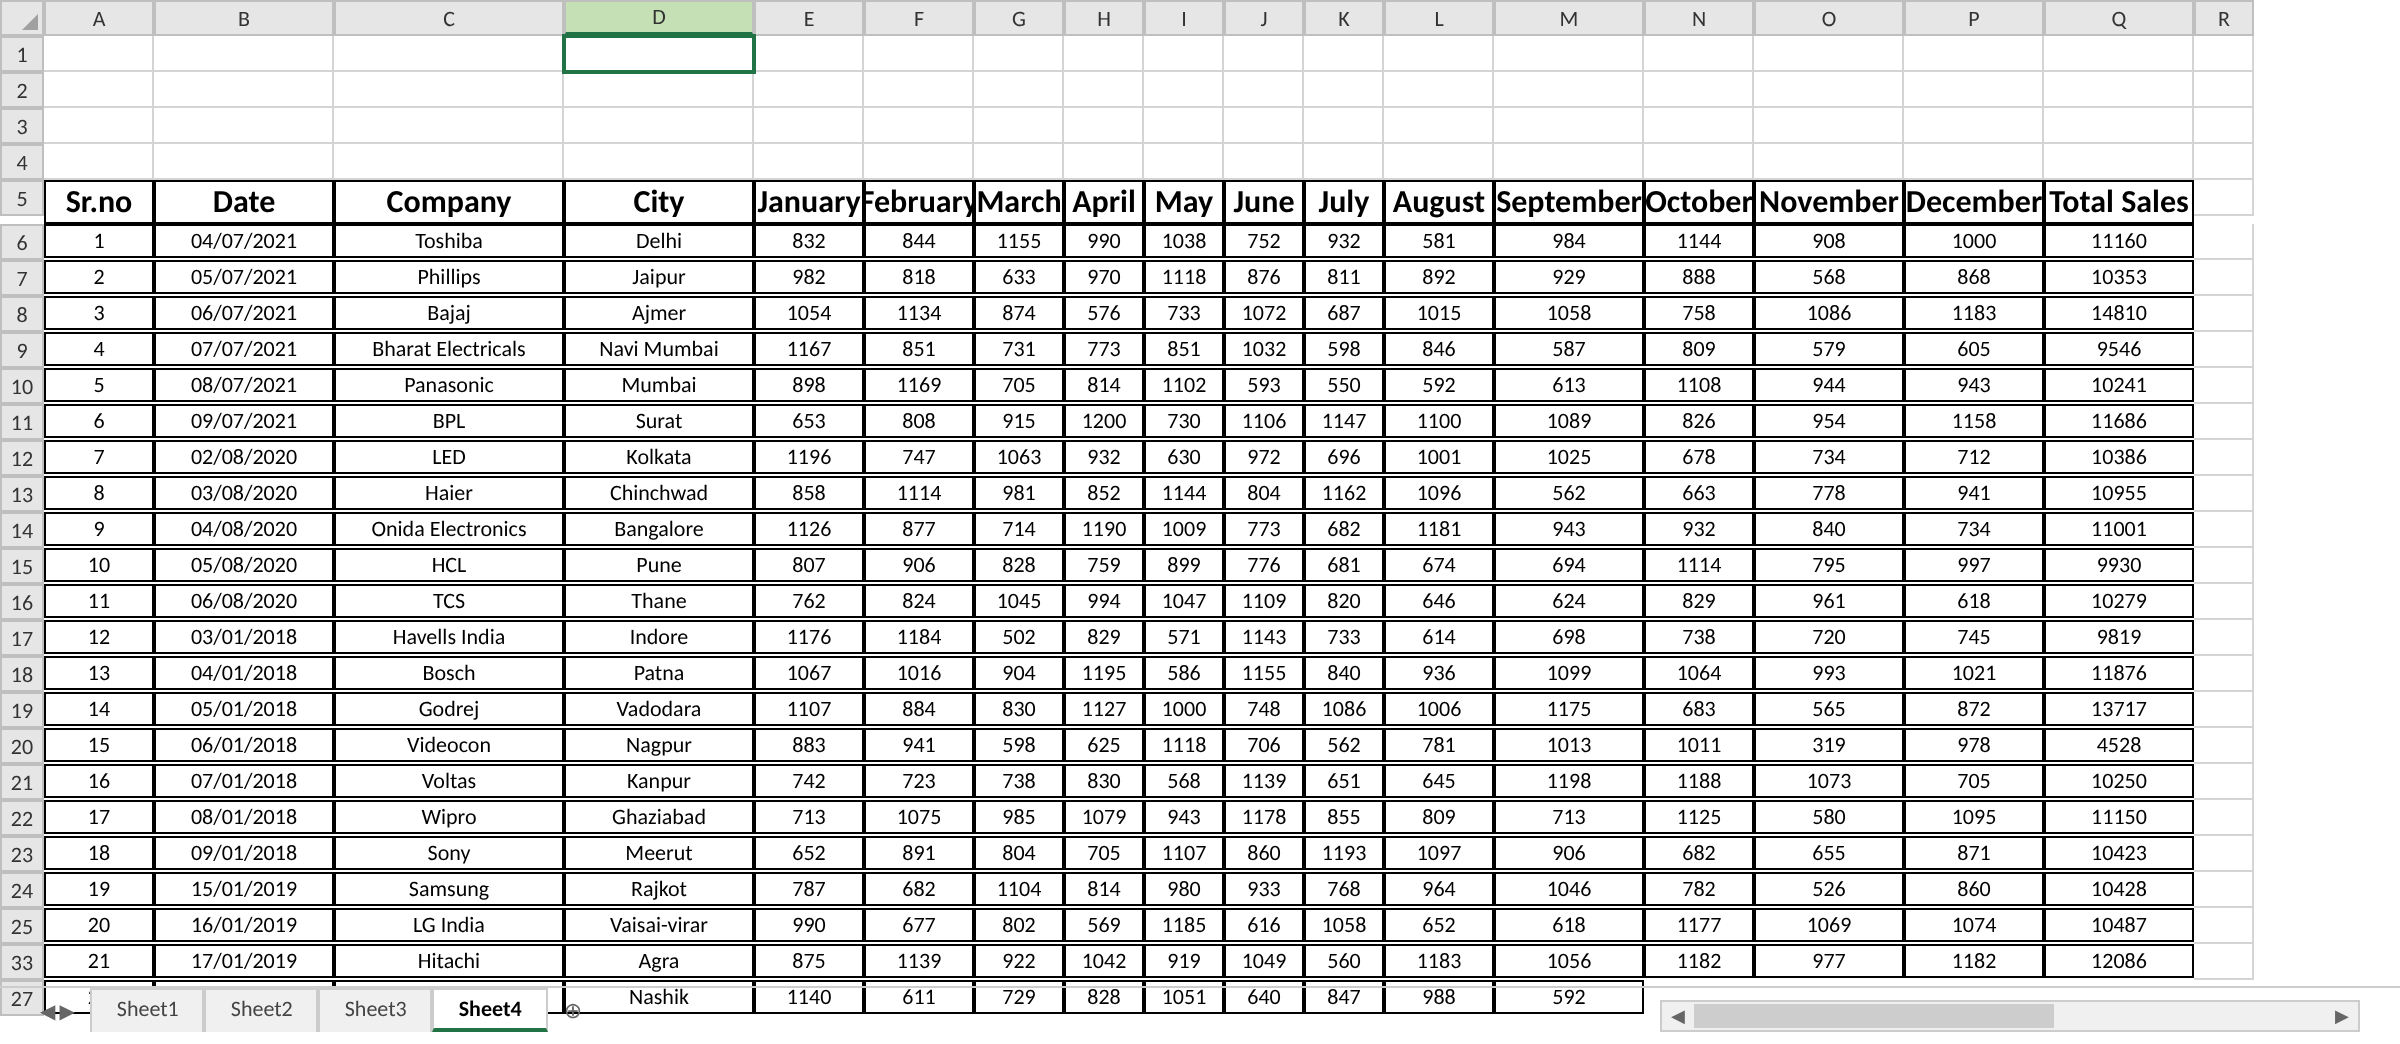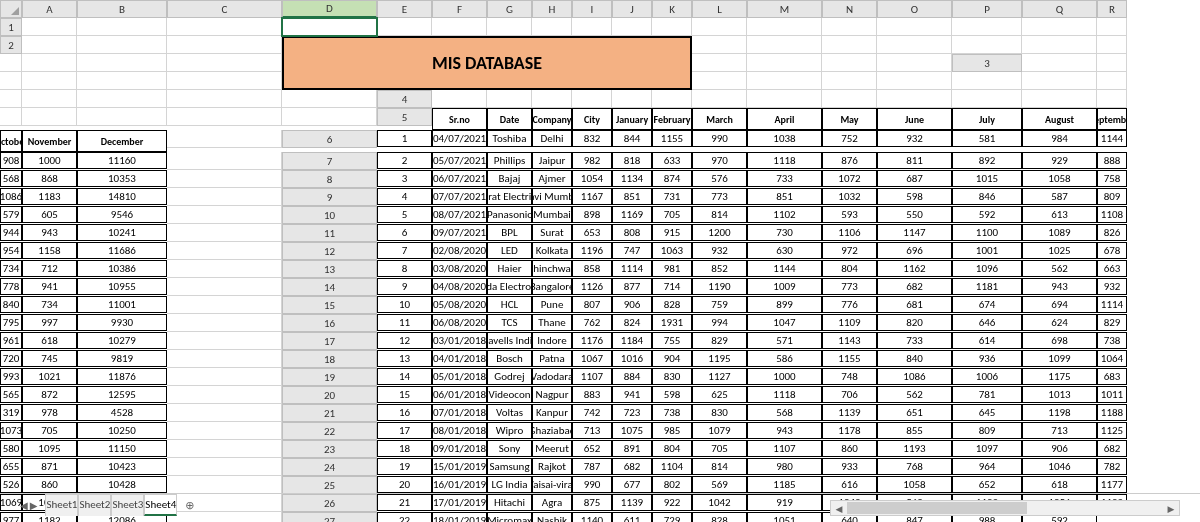--- a/index.html
+++ b/index.html
@@ -72,21 +72,21 @@
     justify-content: center;
     font-weight: bold;
     font-size: 18px;
     height: 54px;
   }
   .hcell {
     font-weight: bold;
     border: 1px solid #000;
     justify-content: center;
     height: 22px;
-    font-size: 10px;
+    font-size: 16px;
   }
   .dcell {
     border: 1px solid #000;
     justify-content: center;
     height: 17px;
     font-size: 11px;
   }
   .tabs {
     position: absolute;
     bottom: 6px;
@@ -97,30 +97,30 @@
     font-size: 11px;
   }
   .tab-nav {
     display: flex;
     gap: 2px;
     padding-right: 8px;
     color: #666;
   }
   .tab-nav span { cursor: pointer; font-size: 10px; }
   .tab {
-    padding: 3px 0;
+    padding: 3px 12px;
     border: 1px solid #ccc;
     border-bottom: none;
     background: #fff;
     cursor: pointer;
   }
   .tab.active {
     background: #fff;
     border-bottom: 2px solid #217346;
-    font-weight: normal;
+    font-weight: bold;
   }
   .tab.inactive { background: #f0f0f0; color: #444; }
   .tab-add {
     padding: 3px 8px;
     color: #666;
     cursor: pointer;
   }
   .scrollbar-h {
     position: absolute;
     bottom: 6px;
@@ -235,38 +235,38 @@
     <div class="cell"></div>
     <div class="cell"></div>
     <div class="cell"></div>
     <div class="cell"></div>
     <div class="cell"></div>
     <div class="cell"></div>
     <div class="cell"></div>
     <div class="cell"></div>
     <div class="cell"></div>
     <div class="cell"></div>
-    <div class="title-wrap">MIS DATABASE</div>
     <div class="rowhdr">5</div>
     <div class="cell hcell">Sr.no</div>
     <div class="cell hcell">Date</div>
     <div class="cell hcell">Company</div>
     <div class="cell hcell">City</div>
     <div class="cell hcell">January</div>
     <div class="cell hcell">February</div>
     <div class="cell hcell">March</div>
     <div class="cell hcell">April</div>
     <div class="cell hcell">May</div>
     <div class="cell hcell">June</div>
     <div class="cell hcell">July</div>
     <div class="cell hcell">August</div>
     <div class="cell hcell">September</div>
     <div class="cell hcell">October</div>
     <div class="cell hcell">November</div>
     <div class="cell hcell">December</div>
+    <div class="cell hcell">Total Sales</div>
     <div class="cell"></div>
     <div class="rowhdr">6</div>
     <div class="cell dcell">1</div>
     <div class="cell dcell">04/07/2021</div>
     <div class="cell dcell">Toshiba</div>
     <div class="cell dcell">Delhi</div>
     <div class="cell dcell">832</div>
     <div class="cell dcell">844</div>
     <div class="cell dcell">1155</div>
     <div class="cell dcell">990</div>
@@ -451,40 +451,40 @@
     <div class="cell dcell">997</div>
     <div class="cell dcell">9930</div>
     <div class="cell"></div>
     <div class="rowhdr">16</div>
     <div class="cell dcell">11</div>
     <div class="cell dcell">06/08/2020</div>
     <div class="cell dcell">TCS</div>
     <div class="cell dcell">Thane</div>
     <div class="cell dcell">762</div>
     <div class="cell dcell">824</div>
-    <div class="cell dcell">1931</div>
+    <div class="cell dcell">1045</div>
     <div class="cell dcell">994</div>
     <div class="cell dcell">1047</div>
     <div class="cell dcell">1109</div>
     <div class="cell dcell">820</div>
     <div class="cell dcell">646</div>
     <div class="cell dcell">624</div>
     <div class="cell dcell">829</div>
     <div class="cell dcell">961</div>
     <div class="cell dcell">618</div>
     <div class="cell dcell">10279</div>
     <div class="cell"></div>
     <div class="rowhdr">17</div>
     <div class="cell dcell">12</div>
     <div class="cell dcell">03/01/2018</div>
     <div class="cell dcell">Havells India</div>
     <div class="cell dcell">Indore</div>
     <div class="cell dcell">1176</div>
     <div class="cell dcell">1184</div>
-    <div class="cell dcell">755</div>
+    <div class="cell dcell">502</div>
     <div class="cell dcell">829</div>
     <div class="cell dcell">571</div>
     <div class="cell dcell">1143</div>
     <div class="cell dcell">733</div>
     <div class="cell dcell">614</div>
     <div class="cell dcell">698</div>
     <div class="cell dcell">738</div>
     <div class="cell dcell">720</div>
     <div class="cell dcell">745</div>
     <div class="cell dcell">9819</div>
@@ -518,21 +518,21 @@
     <div class="cell dcell">830</div>
     <div class="cell dcell">1127</div>
     <div class="cell dcell">1000</div>
     <div class="cell dcell">748</div>
     <div class="cell dcell">1086</div>
     <div class="cell dcell">1006</div>
     <div class="cell dcell">1175</div>
     <div class="cell dcell">683</div>
     <div class="cell dcell">565</div>
     <div class="cell dcell">872</div>
-    <div class="cell dcell">12595</div>
+    <div class="cell dcell">13717</div>
     <div class="cell"></div>
     <div class="rowhdr">20</div>
     <div class="cell dcell">15</div>
     <div class="cell dcell">06/01/2018</div>
     <div class="cell dcell">Videocon</div>
     <div class="cell dcell">Nagpur</div>
     <div class="cell dcell">883</div>
     <div class="cell dcell">941</div>
     <div class="cell dcell">598</div>
     <div class="cell dcell">625</div>
@@ -634,21 +634,21 @@
     <div class="cell dcell">1185</div>
     <div class="cell dcell">616</div>
     <div class="cell dcell">1058</div>
     <div class="cell dcell">652</div>
     <div class="cell dcell">618</div>
     <div class="cell dcell">1177</div>
     <div class="cell dcell">1069</div>
     <div class="cell dcell">1074</div>
     <div class="cell dcell">10487</div>
     <div class="cell"></div>
-    <div class="rowhdr">26</div>
+    <div class="rowhdr">33</div>
     <div class="cell dcell">21</div>
     <div class="cell dcell">17/01/2019</div>
     <div class="cell dcell">Hitachi</div>
     <div class="cell dcell">Agra</div>
     <div class="cell dcell">875</div>
     <div class="cell dcell">1139</div>
     <div class="cell dcell">922</div>
     <div class="cell dcell">1042</div>
     <div class="cell dcell">919</div>
     <div class="cell dcell">1049</div>

